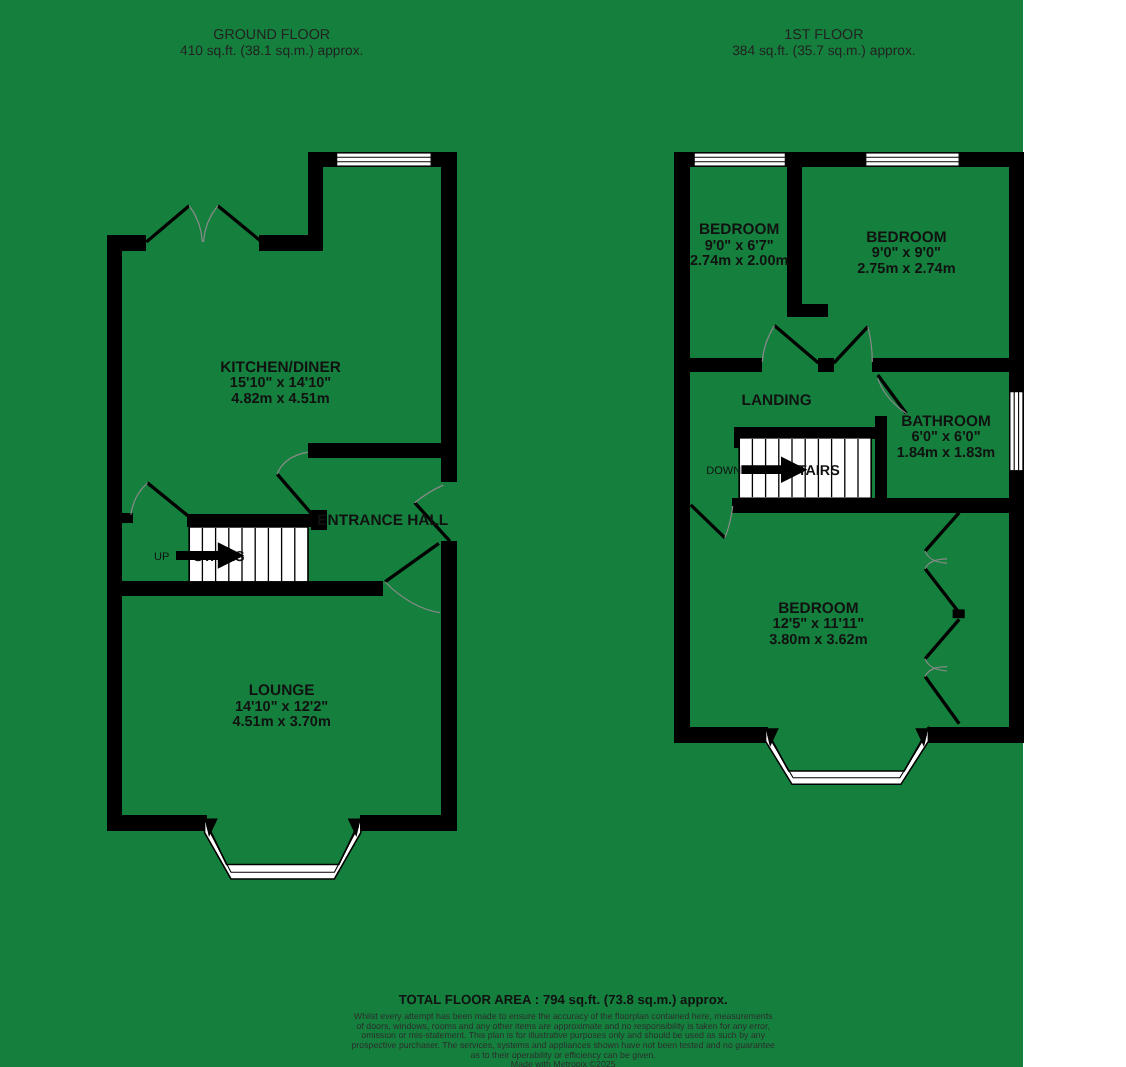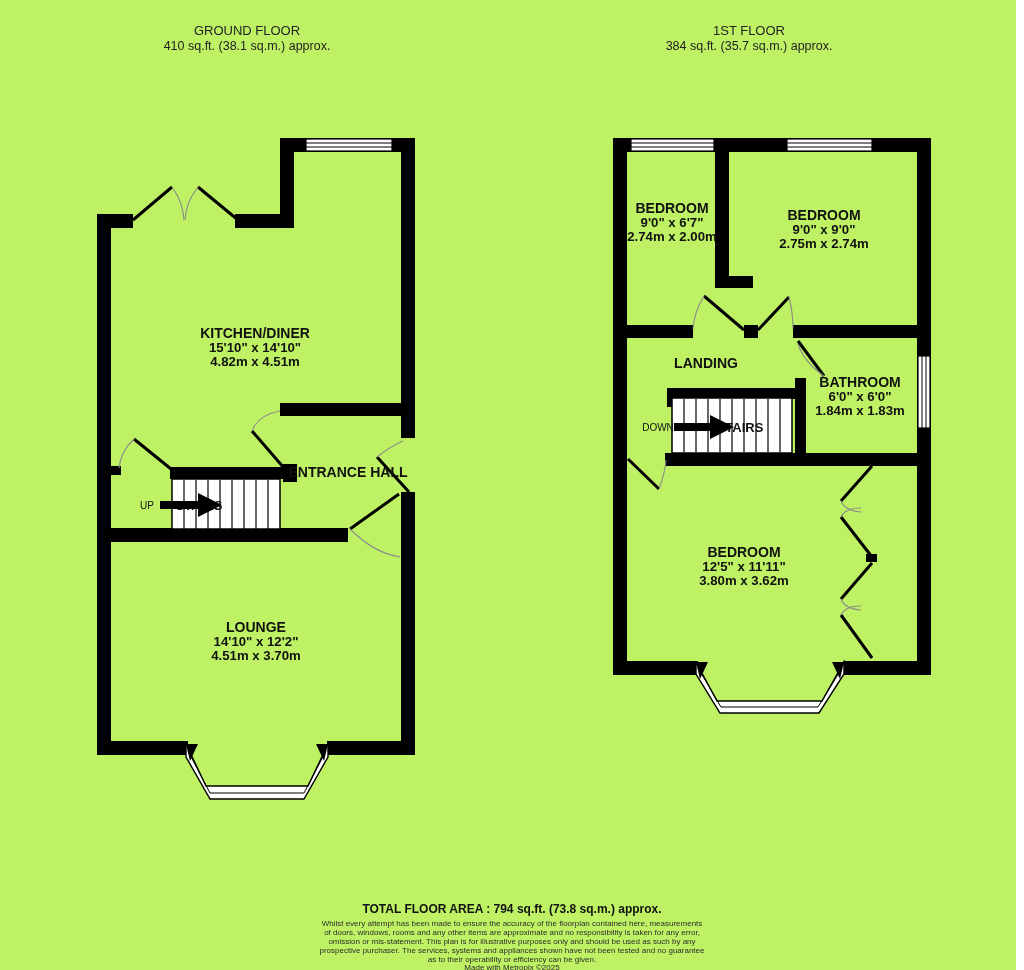--- a/index.html
+++ b/index.html
@@ -1,17 +1,17 @@
 <!DOCTYPE html>
 <html><head>
 <meta charset="utf-8">
 <style>
   html,body{margin:0;padding:0;background:#ffffff;}
   .canvas{
-    position:relative;width:1016px;height:970px;background:#bef264;
+    position:relative;width:930px;height:970px;background:#15803d;
     font-family:"Liberation Sans",sans-serif;
   }
   svg{display:block;}
   .wall{fill:#000000;}
   .win{fill:#ffffff;stroke:#000000;stroke-width:1.2;}
   .winline{stroke:#000000;stroke-width:1;fill:none;}
   .leaf{stroke:#000000;stroke-width:3;fill:none;stroke-linecap:butt;}
   .arc{stroke:#8a8a8a;stroke-width:1.1;fill:none;}
   .stairbox{fill:#ffffff;stroke:#000000;stroke-width:1.5;}
   .tread{stroke:#000000;stroke-width:1.2;}

